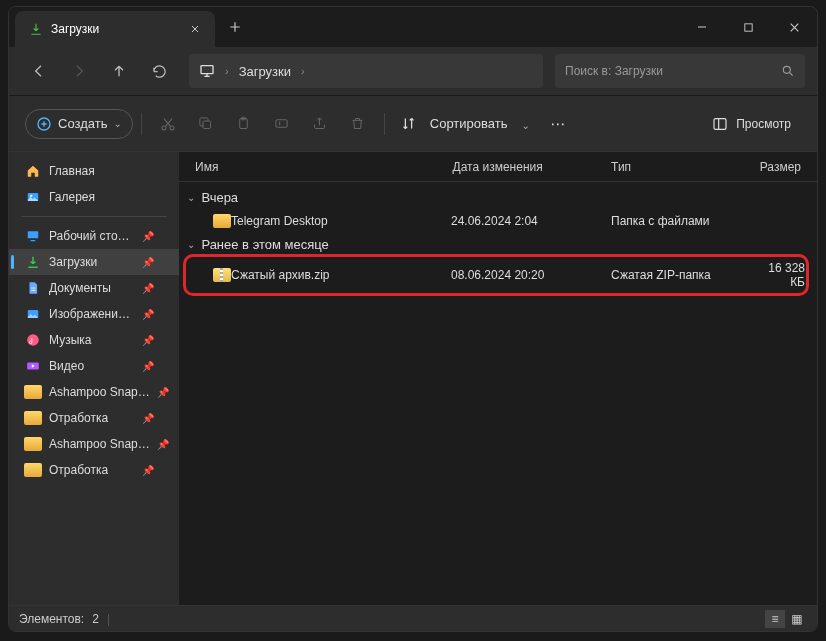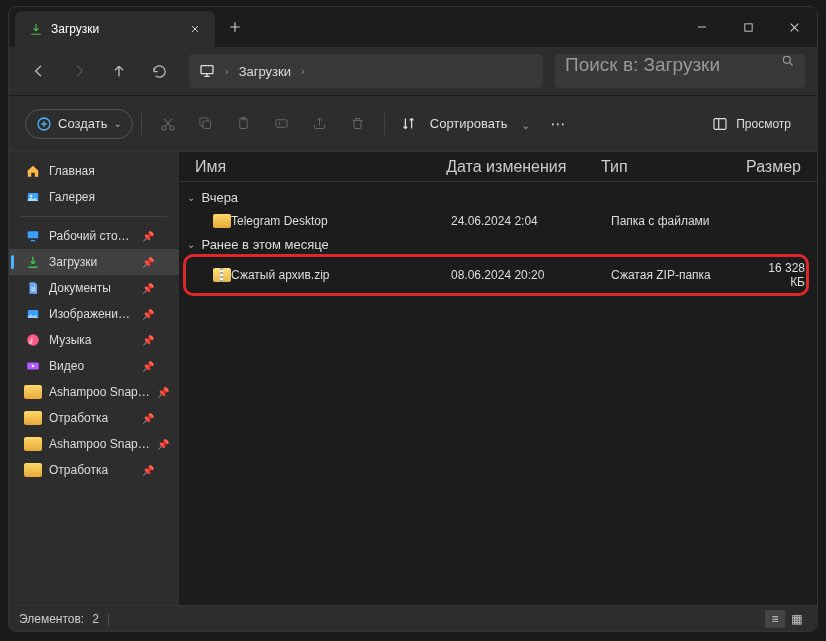--- a/index.html
+++ b/index.html
@@ -10,39 +10,39 @@
 .tab .dl-icon{color:#3cc24e}
 .tab .close{margin-left:auto;color:#ccc;cursor:pointer}
 .newtab{display:flex;align-items:center;justify-content:center;width:40px;color:#ccc;cursor:pointer}
 .winctrls{margin-left:auto;display:flex}
 .winctrls div{width:46px;display:flex;align-items:center;justify-content:center;color:#ccc;font-size:13px;cursor:pointer}
 .navbar{height:48px;display:flex;align-items:center;padding:0 12px;gap:4px;background:#2d2d2d}
 .navbtn{width:36px;height:36px;display:flex;align-items:center;justify-content:center;color:#bbb;border-radius:4px;cursor:pointer}
 .navbtn.disabled{color:#555}
 .breadcrumb{flex:1;height:34px;background:#383838;border-radius:4px;display:flex;align-items:center;padding:0 10px;gap:10px;color:#ddd;font-size:13px;margin:0 8px}
 .breadcrumb .chev{color:#888;font-size:11px}
-.search{width:250px;height:34px;background:#383838;border-radius:4px;display:flex;padding:0 10px;color:#999;font-size:19px;gap:8px}
+.search{width:250px;height:34px;background:#383838;border-radius:4px;display:flex;align-items:center;padding:0 10px;color:#999;font-size:12px;gap:8px}
 .search .mag{margin-left:auto;color:#999}
 .toolbar{height:56px;display:flex;align-items:center;padding:0 16px;gap:2px;background:#2d2d2d;border-top:1px solid #1a1a1a}
 .create{display:flex;align-items:center;gap:6px;padding:6px 10px;border:1px solid #555;border-radius:18px;color:#ddd;font-size:13px;cursor:pointer}
 .create .plus{color:#4db4ff}
 .tbicon{width:36px;height:36px;display:flex;align-items:center;justify-content:center;color:#666;border-radius:4px;cursor:pointer;font-size:15px}
 .tbsep{width:1px;height:22px;background:#444;margin:0 6px}
 .sort{display:flex;align-items:flex-end;gap:14px;padding:6px 8px;color:#ddd;font-size:13px;cursor:pointer}
 .viewbtn{margin-left:auto;display:flex;align-items:center;gap:8px;padding:6px 10px;color:#ddd;font-size:12px;cursor:pointer}
 .body{flex:1;display:flex;background:#1c1c1c;border-top:1px solid #333;overflow:hidden}
 .sidebar{width:170px;background:#2d2d2d;display:flex;flex-direction:column;padding:6px 0;overflow:hidden}
 .side-item{display:flex;align-items:center;gap:8px;padding:5px 24px 5px 16px;color:#ddd;font-size:12px;cursor:pointer;white-space:nowrap;overflow:hidden}
 .side-item.active{background:#404040;position:relative}
 .side-item.active::before{content:"";position:absolute;left:2px;top:6px;bottom:6px;width:3px;background:#4db4ff;border-radius:2px}
 .side-item .pin{margin-left:auto;color:#777;font-size:10px}
 .side-sep{height:1px;background:#444;margin:6px 12px}
 .si-icon{width:16px;height:16px;flex-shrink:0;display:flex;align-items:center;justify-content:center;font-size:12px}
 .content{flex:1;display:flex;flex-direction:column;overflow:hidden}
-.colhead{display:flex;align-items:center;height:30px;padding:0 12px;border-bottom:1px solid #333;color:#ccc;font-size:16px}
+.colhead{display:flex;align-items:center;height:30px;padding:0 12px;border-bottom:1px solid #333;color:#ccc;font-size:12px}
 .colhead>div{padding:0 4px}
 .c-name{width:260px}
 .c-date{width:160px}
 .c-type{width:150px}
 .c-size{flex:1;text-align:right}
 .files{flex:1;overflow:auto;padding:4px 0}
 .group{display:flex;align-items:center;gap:6px;padding:4px 8px;color:#ddd;font-size:13px;cursor:pointer}
 .group .caret{font-size:10px;color:#aaa}
 .row{display:flex;align-items:center;padding:5px 12px;color:#ddd;font-size:12px;cursor:pointer}
 .row .c-name{display:flex;align-items:flex-end;padding-left:22px}

